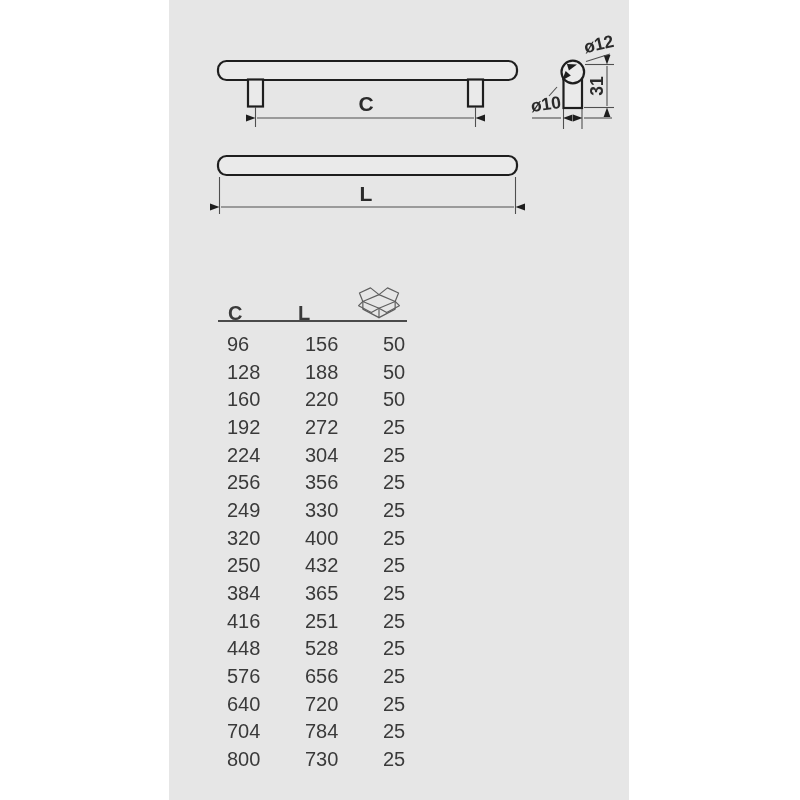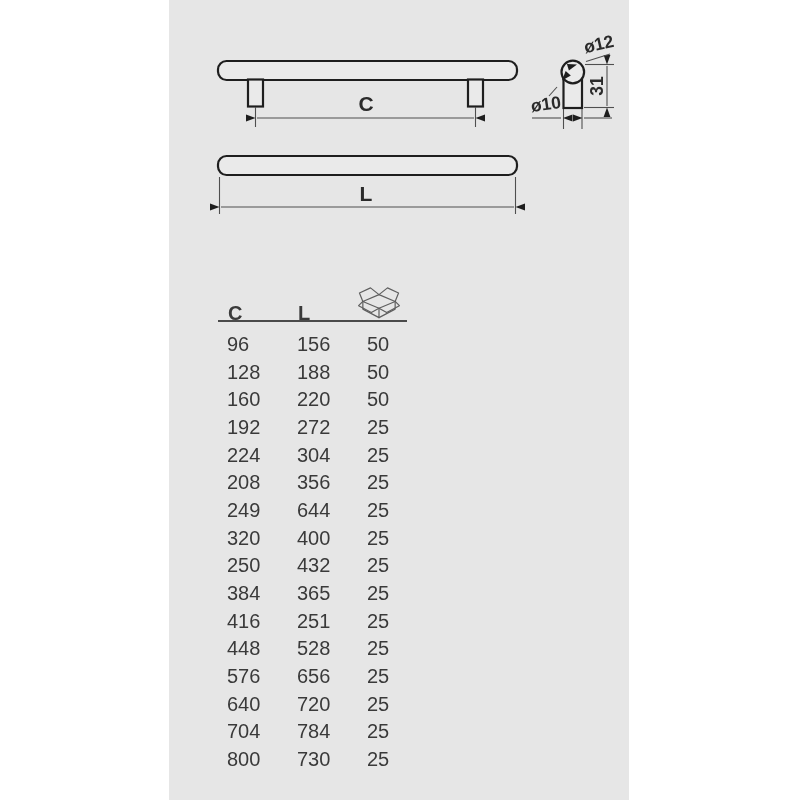--- a/index.html
+++ b/index.html
@@ -98,20 +98,21 @@
     stroke-linecap: round;
   }
   .tbody {
     padding-top: 8px;
   }
   .trow {
     display: grid;
     grid-template-columns: 70px 70px 49px;
     height: 27.7px;
     align-items: center;
+    gap: 8px;
   }
   .trow .cell {
     font-size: 20px;
     padding-left: 9px;
     line-height: 1;
   }
 </style>
 </head>
 <body>
 
@@ -208,27 +209,27 @@
         <div class="cell">192</div>
         <div class="cell">272</div>
         <div class="cell">25</div>
       </div>
         <div class="trow">
         <div class="cell">224</div>
         <div class="cell">304</div>
         <div class="cell">25</div>
       </div>
         <div class="trow">
-        <div class="cell">208</div>
+        <div class="cell">256</div>
         <div class="cell">356</div>
         <div class="cell">25</div>
       </div>
         <div class="trow">
         <div class="cell">249</div>
-        <div class="cell">644</div>
+        <div class="cell">330</div>
         <div class="cell">25</div>
       </div>
         <div class="trow">
         <div class="cell">320</div>
         <div class="cell">400</div>
         <div class="cell">25</div>
       </div>
         <div class="trow">
         <div class="cell">250</div>
         <div class="cell">432</div>

